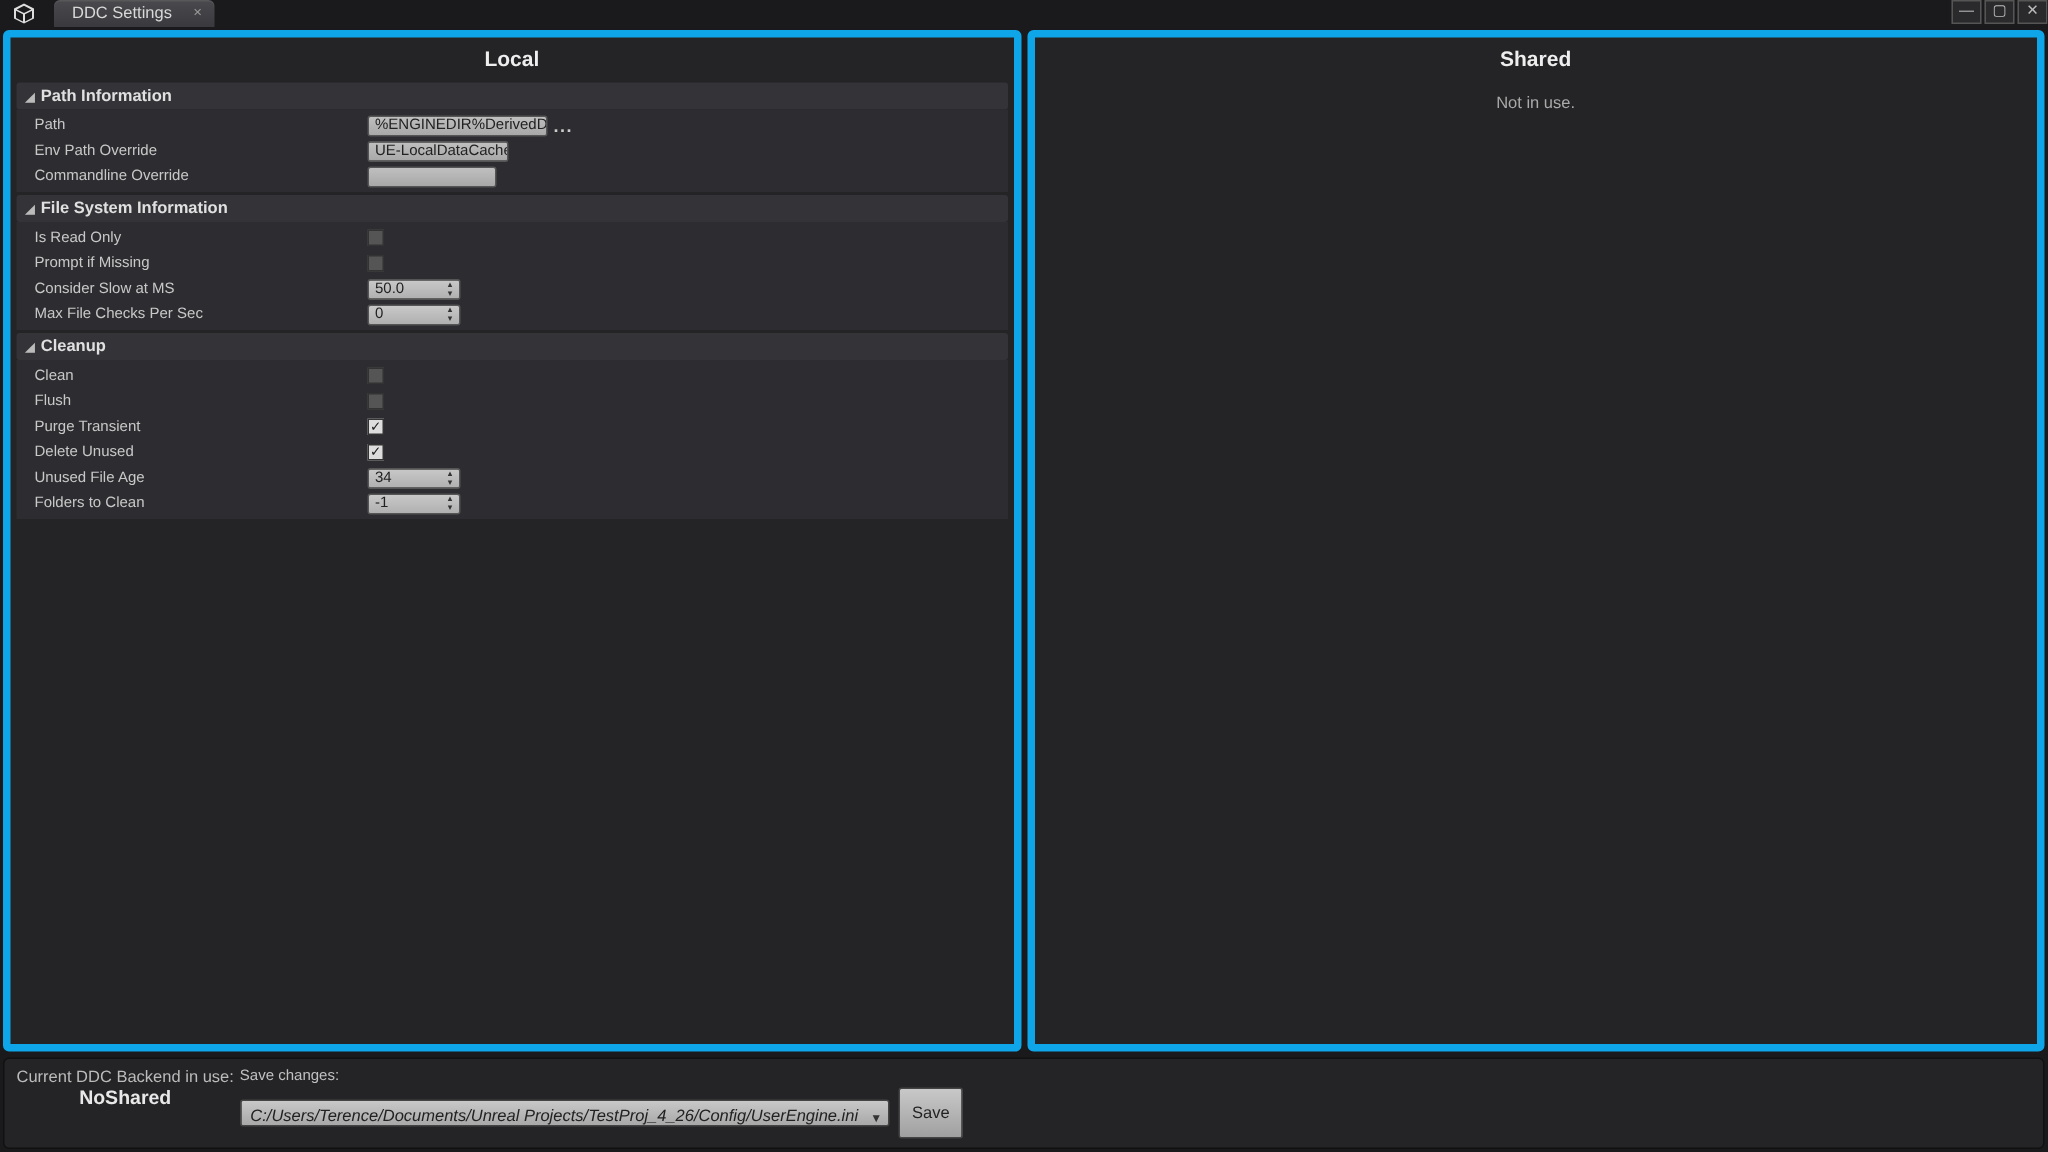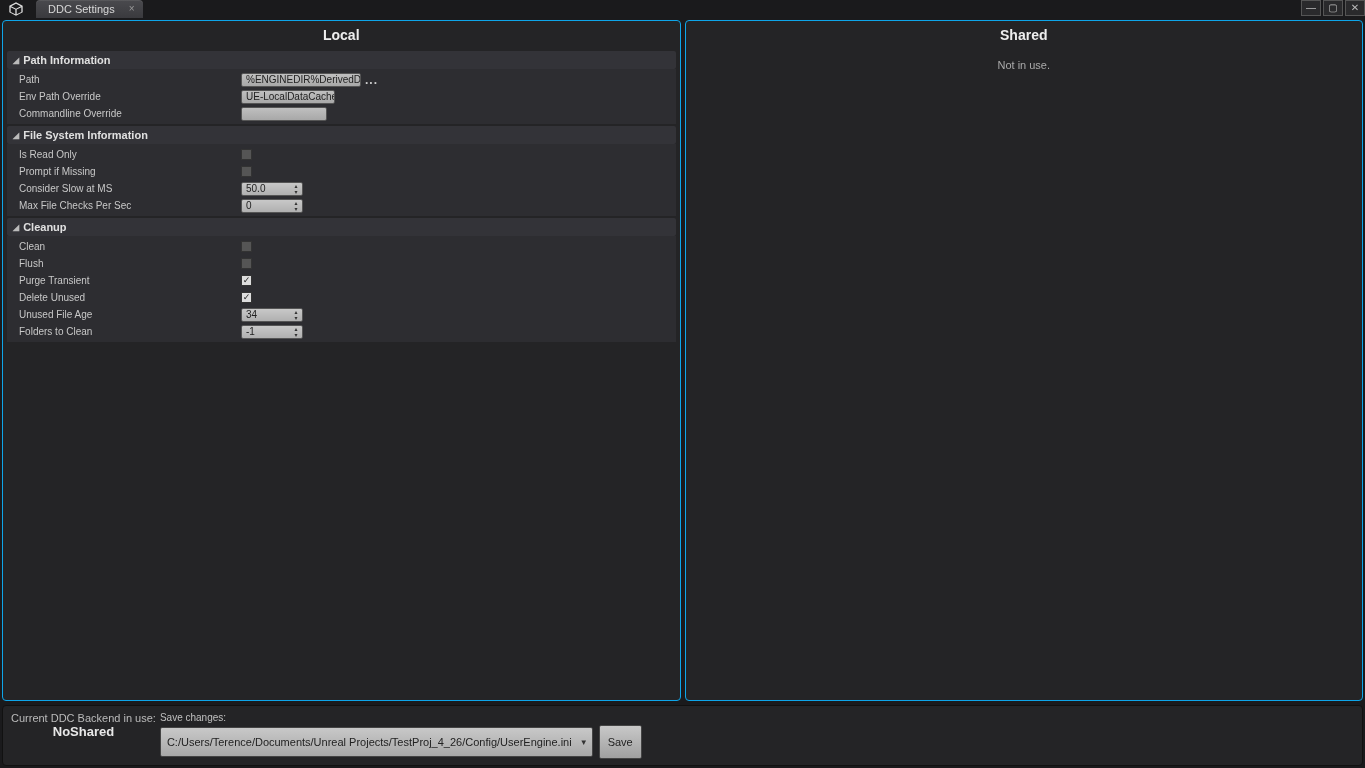--- a/index.html
+++ b/index.html
@@ -9,21 +9,21 @@
 .titlebar { height: 18px; background: #1a1a1c; display: flex; align-items: stretch; }
 .ue-logo { width: 32px; display: flex; align-items: center; justify-content: center; }
 .ue-logo svg { width: 16px; height: 16px; }
 .tab { position: relative; background: linear-gradient(#4a4a4e,#3a3a3e); color: #d8d8d8; font-size: 11px; padding: 2px 28px 2px 12px; display: flex; align-items: center; border-radius: 4px 4px 0 0; margin-left: 4px; box-shadow: inset 0 1px 0 rgba(255,255,255,0.08); }
 .tab-close { position: absolute; right: 8px; top: 3px; color: #999; font-size: 10px; }
 .win-controls { margin-left: auto; display: flex; }
 .win-btn { width: 20px; height: 16px; border: 1px solid #555; background: #2a2a2c; margin-left: 2px; display: flex; align-items: center; justify-content: center; color: #bbb; font-size: 10px; line-height: 1; }
 
 
 .main { flex: 1; display: flex; gap: 4px; padding: 2px 2px 0 2px; min-height: 0; }
-.pane { flex: 1; background: #242426; border: 1px solid #0ea5e9; border-radius: 4px; display: flex; flex-direction: column; min-width: 0; }
+.pane { flex: 1; background: #242426; border: 5px solid #0ea5e9; border-radius: 4px; display: flex; flex-direction: column; min-width: 0; }
 .pane-title { font-size: 14px; font-weight: 700; color: #eee; text-align: center; padding: 6px 0; }
 .pane-body { flex: 1; padding: 0 4px 4px 4px; overflow: hidden; }
 .pane-center { flex:1; display:flex; justify-content:center; padding-top:10px; color:#aaa; }
 
 
 .section-header { background: #333338; color: #e0e0e0; font-size: 11px; font-weight: 600; padding: 3px 6px; display: flex; align-items: center; gap: 4px; margin-top: 2px; border-radius: 2px; }
 .section-header .arrow { font-size: 8px; color: #bbb; }
 .section-body { background: #2d2d31; padding: 2px 0; margin-bottom: 2px; }
 
 
@@ -45,21 +45,21 @@
 .numfield .spin span { flex:1; font-size:6px; color:#333; line-height:1; display:flex; align-items:center; justify-content:center; }
 
 
 .bottombar { background: #242426; border: 1px solid #111; border-radius: 4px; margin: 4px 2px 2px 2px; padding: 6px 8px; display: flex; flex-direction: row; gap: 4px; }
 .backend-info { text-align: center; }
 .backend-info .lbl { font-size: 11px; color: #bbb; }
 .backend-info .val { font-size: 13px; font-weight: 700; color: #e8e8e8; }
 .save-row { display: flex; flex-direction: column; gap: 2px; }
 .save-label { font-size: 10px; color: #c0c0c0; }
 .save-controls { display: flex; gap: 6px; align-items: center; }
-.save-combo { flex: 1; height: 30px; background: linear-gradient(#c8c8c8,#a8a8a8); border: 1px solid #444; border-radius: 2px; display: flex; align-items: center; padding: 0 20px 0 6px; position: relative; color: #222; font-size: 11px; }
+.save-combo { flex: 1; height: 18px; background: linear-gradient(#c8c8c8,#a8a8a8); border: 1px solid #444; border-radius: 2px; display: flex; align-items: flex-end; padding: 0 20px 0 6px; position: relative; color: #222; font-size: 11px; font-style: italic; }
 .save-combo .dd { position: absolute; right: 4px; font-size: 8px; color: #333; }
 .save-btn { height: 34px; padding: 0 8px; background: linear-gradient(#c8c8c8,#a0a0a0); border: 1px solid #444; border-radius: 2px; color: #222; font-size: 11px; display: flex; align-items: center; text-align: right; }
 </style>
 </head>
 <body>
 
 <div class="titlebar">
   <div class="ue-logo">
     <svg viewBox="0 0 24 24" fill="#ddd">
         <path d="M12 2 2 7v10l10 5 10-5V7L12 2zm0 2.3 7.2 3.6L12 11.5 4.8 7.9 12 4.3zM4 9.3l7 3.5v7.1l-7-3.5V9.3zm16 0v7.1l-7 3.5v-7.1l7-3.5z"></path>

